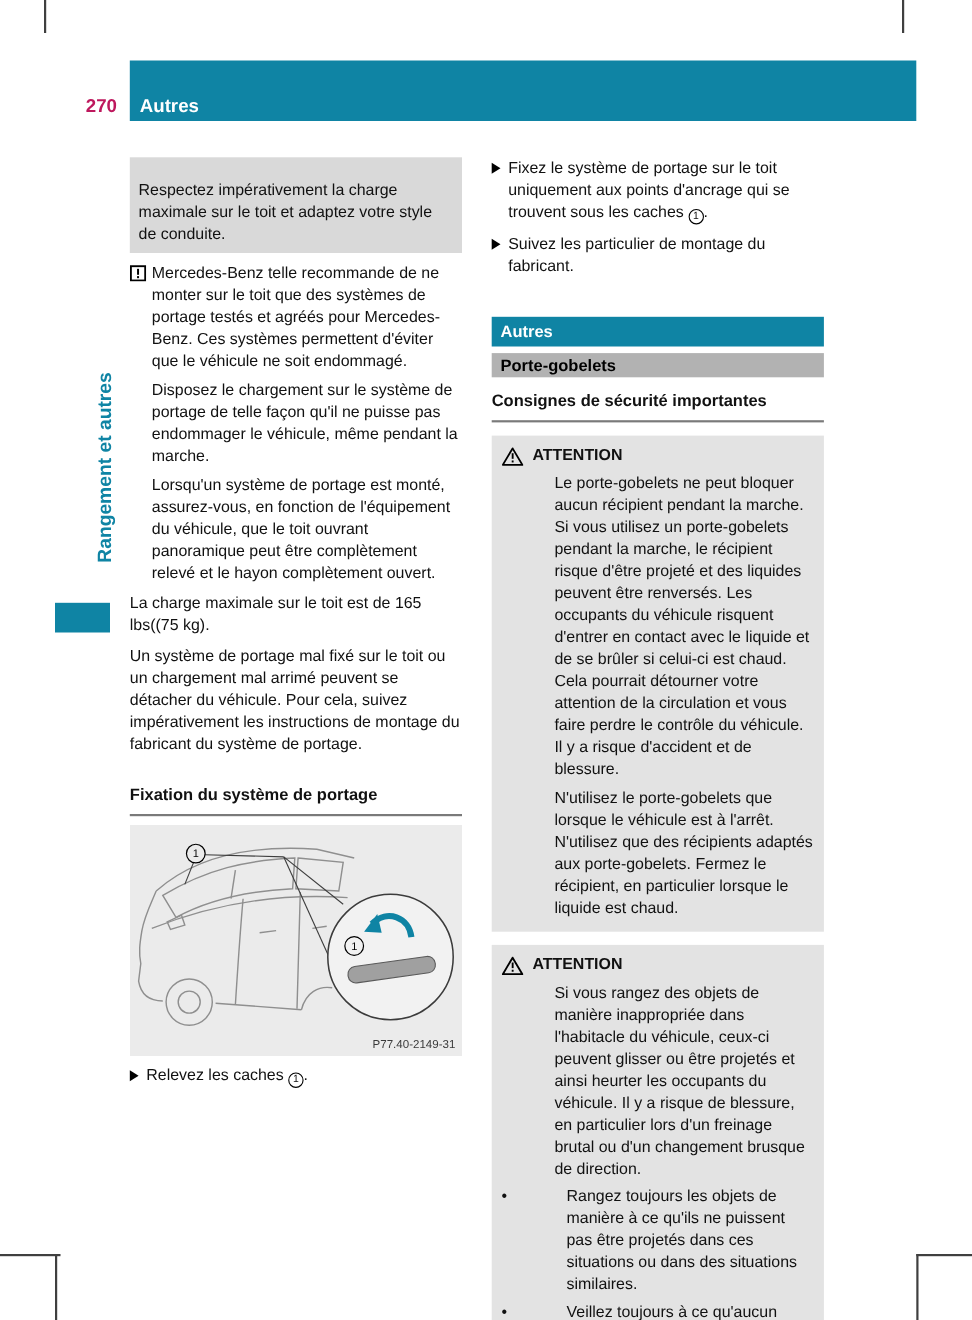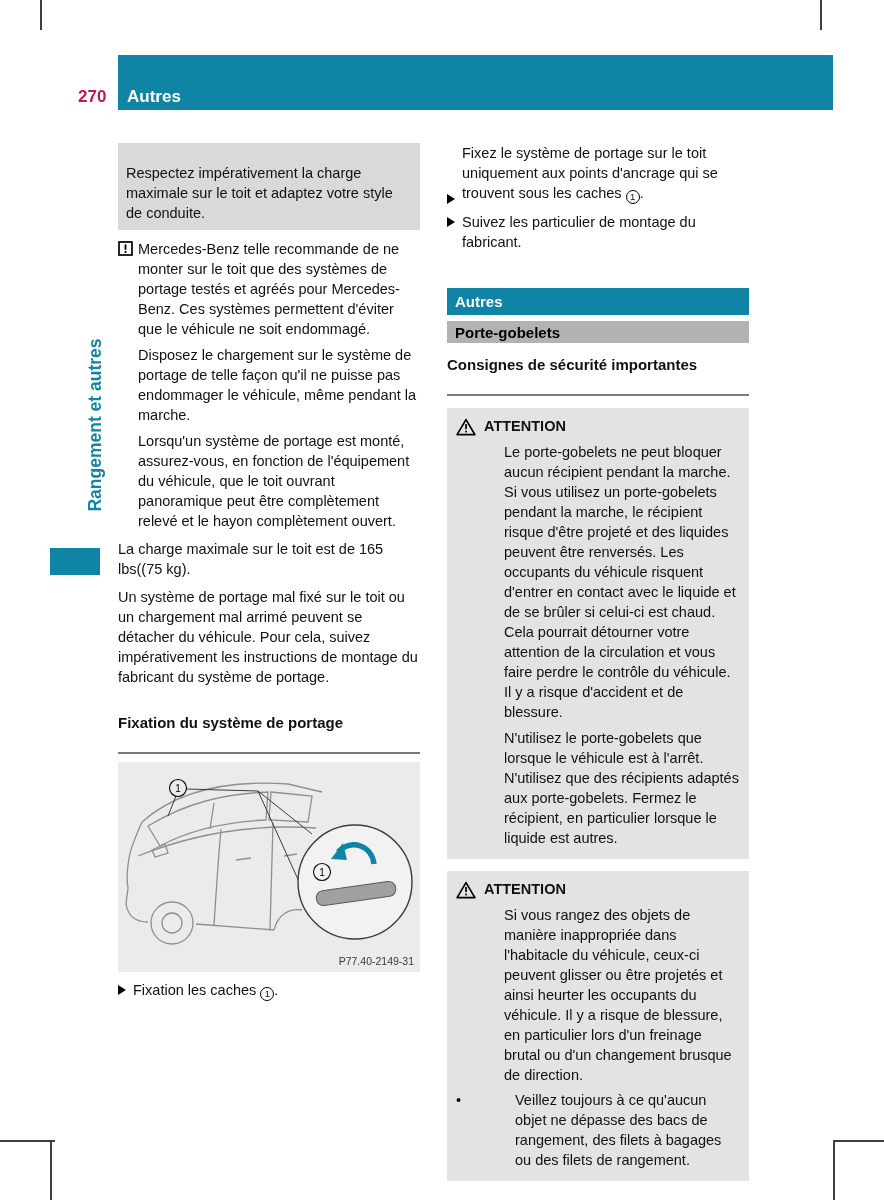--- a/index.html
+++ b/index.html
@@ -45,30 +45,30 @@
   .note{display:flex;margin-top:9px;}
   .note-icon{flex:0 0 15px;margin-top:2px;margin-right:5px;}
   .note-icon svg{display:block;}
   .note-body{flex:1;}
   .note-body p + p{margin-top:6px;}
 
   .para{margin-top:8px;}
 
   .subheading{
     font-weight:bold;font-size:15px;line-height:19px;
-    padding-bottom:20px;border-bottom:2px solid #7a7a7a;
+    padding-bottom:8px;border-bottom:2px solid #7a7a7a;
   }
   .col-left .subheading{margin-top:26px;}
   .col-right .subheading{margin-top:12px;}
 
   .figure{margin-top:8px;}
   .figure svg{display:block;}
 
   .step{display:flex;margin-top:8px;}
-  .step:first-child{margin-top:0;align-items:flex-end;}
+  .step:first-child{margin-top:0;}
   .tri{
     flex:0 0 auto;width:0;height:0;margin:5px 7px 0 0;
     border-left:8px solid #000;border-top:5px solid transparent;border-bottom:5px solid transparent;
   }
   .step-text{flex:1;}
 
   .circ{
     display:inline-flex;align-items:center;justify-content:center;
     width:14px;height:14px;border:1px solid #000;border-radius:50%;
     font-size:9.5px;line-height:1;vertical-align:-2px;background:#fff;
@@ -174,21 +174,21 @@
         <polygon points="213,97 225,81 229,98" style="fill:var(--teal)"></polygon>
         <circle cx="204" cy="110" r="8.5" fill="#f2f2f2" stroke="#000" stroke-width="1.1"></circle>
         <text x="204" y="113.5" text-anchor="middle" font-size="10" fill="#000">1</text>
       </g>
       <text x="296" y="203" text-anchor="end" font-size="10.5" fill="#3a3a3a">P77.40-2149-31</text>
     </svg>
   </div>
 
   <div class="step">
     <span class="tri"></span>
-    <p class="step-text"><span>Fixation les caches </span><span class="circ">1</span><span>.</span></p>
+    <p class="step-text"><span>Relevez les caches </span><span class="circ">1</span><span>.</span></p>
   </div>
 
 </div>
 
 <div class="col col-right">
 
   <div class="step">
     <span class="tri"></span>
     <p class="step-text"><span>Fixez le système de portage sur le toit uniquement aux points d'ancrage qui se trouvent sous les caches </span><span class="circ">1</span><span>.</span></p>
   </div>
@@ -207,34 +207,38 @@
       <span class="warn-icon">
         <svg width="20" height="18" viewBox="0 0 20 18">
           <path d="M10 1.6 L18.9 16.6 H1.1 Z" fill="none" stroke="#000" stroke-width="1.7" stroke-linejoin="round"></path>
           <rect x="9.2" y="6" width="1.7" height="5.1" fill="#000"></rect>
           <rect x="9.2" y="12.6" width="1.7" height="1.8" fill="#000"></rect>
         </svg>
       </span>
       <span class="warn-title">ATTENTION</span>
     </div>
     <p>Le porte-gobelets ne peut bloquer aucun récipient pendant la marche. Si vous utilisez un porte-gobelets pendant la marche, le récipient risque d'être projeté et des liquides peuvent être renversés. Les occupants du véhicule risquent d'entrer en contact avec le liquide et de se brûler si celui-ci est chaud. Cela pourrait détourner votre attention de la circulation et vous faire perdre le contrôle du véhicule. Il y a risque d'accident et de blessure.</p>
-    <p>N'utilisez le porte-gobelets que lorsque le véhicule est à l'arrêt. N'utilisez que des récipients adaptés aux porte-gobelets. Fermez le récipient, en particulier lorsque le liquide est autres.</p>
+    <p>N'utilisez le porte-gobelets que lorsque le véhicule est à l'arrêt. N'utilisez que des récipients adaptés aux porte-gobelets. Fermez le récipient, en particulier lorsque le liquide est chaud.</p>
   </section>
 
   <section class="warnbox">
     <div class="warn-head">
       <span class="warn-icon">
         <svg width="20" height="18" viewBox="0 0 20 18">
           <path d="M10 1.6 L18.9 16.6 H1.1 Z" fill="none" stroke="#000" stroke-width="1.7" stroke-linejoin="round"></path>
           <rect x="9.2" y="6" width="1.7" height="5.1" fill="#000"></rect>
           <rect x="9.2" y="12.6" width="1.7" height="1.8" fill="#000"></rect>
         </svg>
       </span>
       <span class="warn-title">ATTENTION</span>
     </div>
     <p>Si vous rangez des objets de manière inappropriée dans l'habitacle du véhicule, ceux-ci peuvent glisser ou être projetés et ainsi heurter les occupants du véhicule. Il y a risque de blessure, en particulier lors d'un freinage brutal ou d'un changement brusque de direction.</p>
     <div class="wbullet">
       <span class="dot"></span>
+      <p>Rangez toujours les objets de manière à ce qu'ils ne puissent pas être projetés dans ces situations ou dans des situations similaires.</p>
+    </div>
+    <div class="wbullet">
+      <span class="dot"></span>
       <p>Veillez toujours à ce qu'aucun objet ne dépasse des bacs de rangement, des filets à bagages ou des filets de rangement.</p>
     </div>
   </section>
 
 </div>
 
 </body></html>

